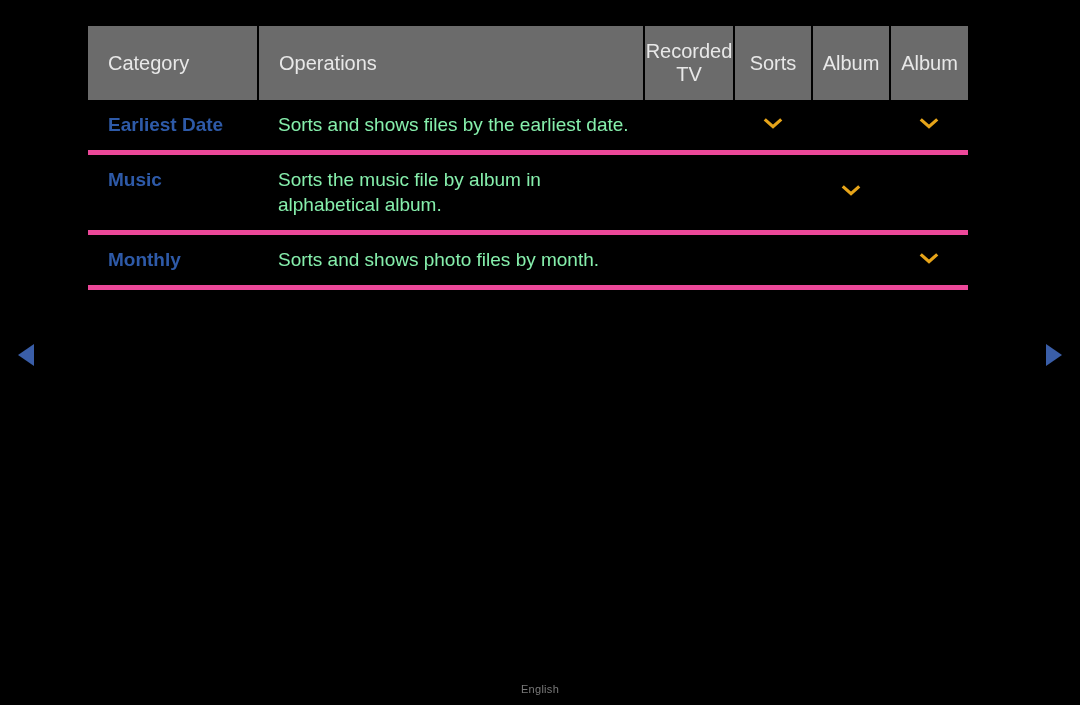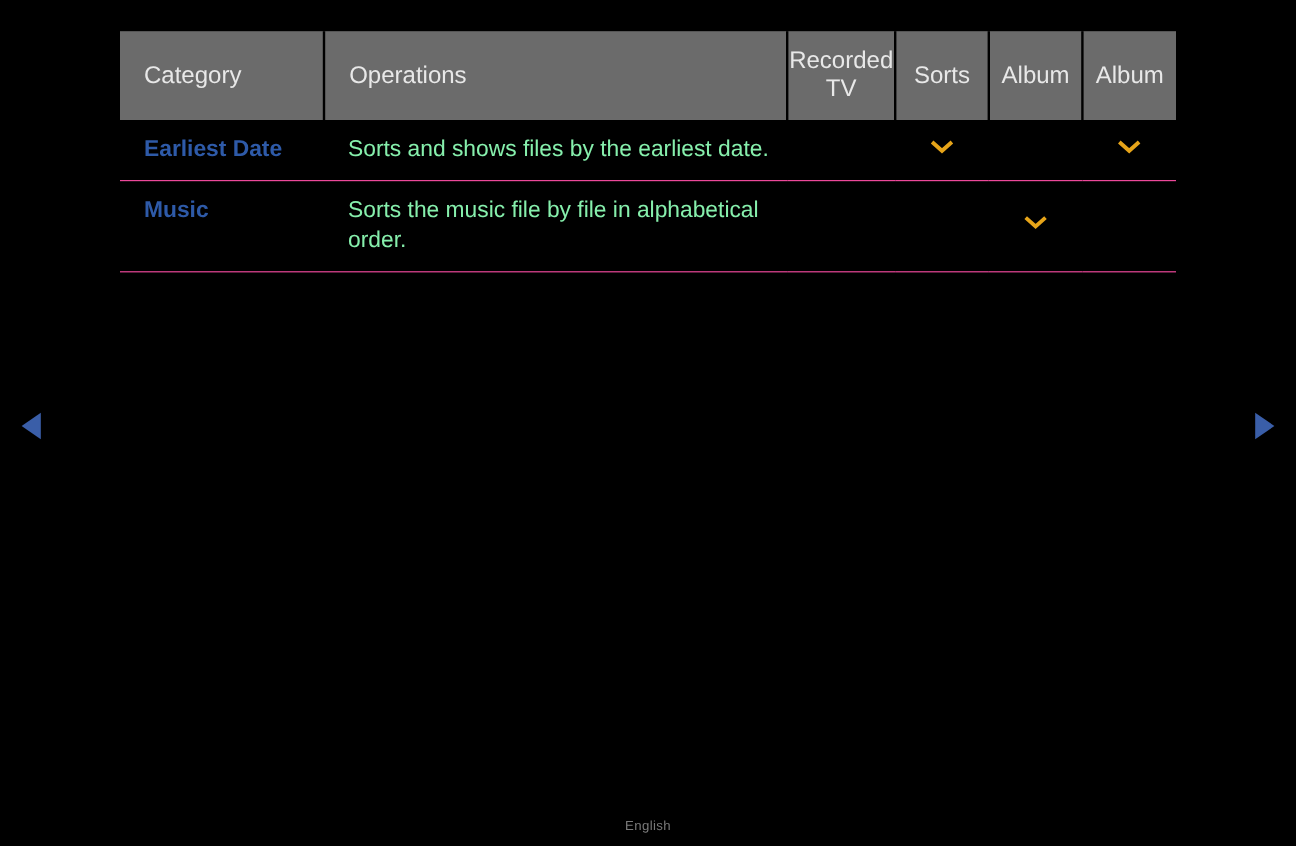--- a/index.html
+++ b/index.html
@@ -16,21 +16,21 @@
   }
 
   .page {
     position: relative;
     width: 100%;
     height: 100%;
   }
 
   .table-wrap {
     position: absolute;
-    left: 100px;
+    left: 88px;
     top: 26px;
     width: 880px;
   }
 
   table {
     border-collapse: collapse;
     width: 100%;
     table-layout: fixed;
   }
 
@@ -57,21 +57,21 @@
   thead th.center {
     text-align: center;
     padding-left: 0;
     padding-right: 0;
   }
 
   tbody td {
     font-size: 19px;
     font-weight: 300;
     padding: 12px 10px 12px 20px;
-    border-bottom: 1px solid #ec4899;
+    border-bottom: 5px solid #ec4899;
     vertical-align: top;
     line-height: 1.35;
   }
 
   tbody td.cat {
     color: #2e5aa8;
     font-weight: 600;
   }
 
   tbody td.op {
@@ -167,27 +167,37 @@
             <td class="mark"><span class="chev"><svg viewBox="0 0 24 16">
                   <path d="M3 4 L12 12 L21 4"></path>
                 </svg></span></td>
             <td class="mark"></td>
             <td class="mark"><span class="chev"><svg viewBox="0 0 24 16">
                   <path d="M3 4 L12 12 L21 4"></path>
                 </svg></span></td>
           </tr>
           <tr>
             <td class="cat">Music</td>
-            <td class="op">Sorts the music file by file in alphabetical order.</td>
-            <td class="mark"></td>
-            <td class="mark"></td>
-            <td class="mark"><span class="chev"><svg viewBox="0 0 24 16">
-                  <path d="M3 4 L12 12 L21 4"></path>
-                </svg></span></td>
-            <td class="mark"></td>
+            <td class="op">Sorts the music file by album in alphabetical album.</td>
+            <td class="mark"></td>
+            <td class="mark"></td>
+            <td class="mark"><span class="chev"><svg viewBox="0 0 24 16">
+                  <path d="M3 4 L12 12 L21 4"></path>
+                </svg></span></td>
+            <td class="mark"></td>
+          </tr>
+          <tr>
+            <td class="cat">Monthly</td>
+            <td class="op">Sorts and shows photo files by month.</td>
+            <td class="mark"></td>
+            <td class="mark"></td>
+            <td class="mark"></td>
+            <td class="mark"><span class="chev"><svg viewBox="0 0 24 16">
+                  <path d="M3 4 L12 12 L21 4"></path>
+                </svg></span></td>
           </tr>
         </tbody>
     </table>
   </div>
 
   <div class="footer">English</div>
 
 </div>
 
 </body></html>

